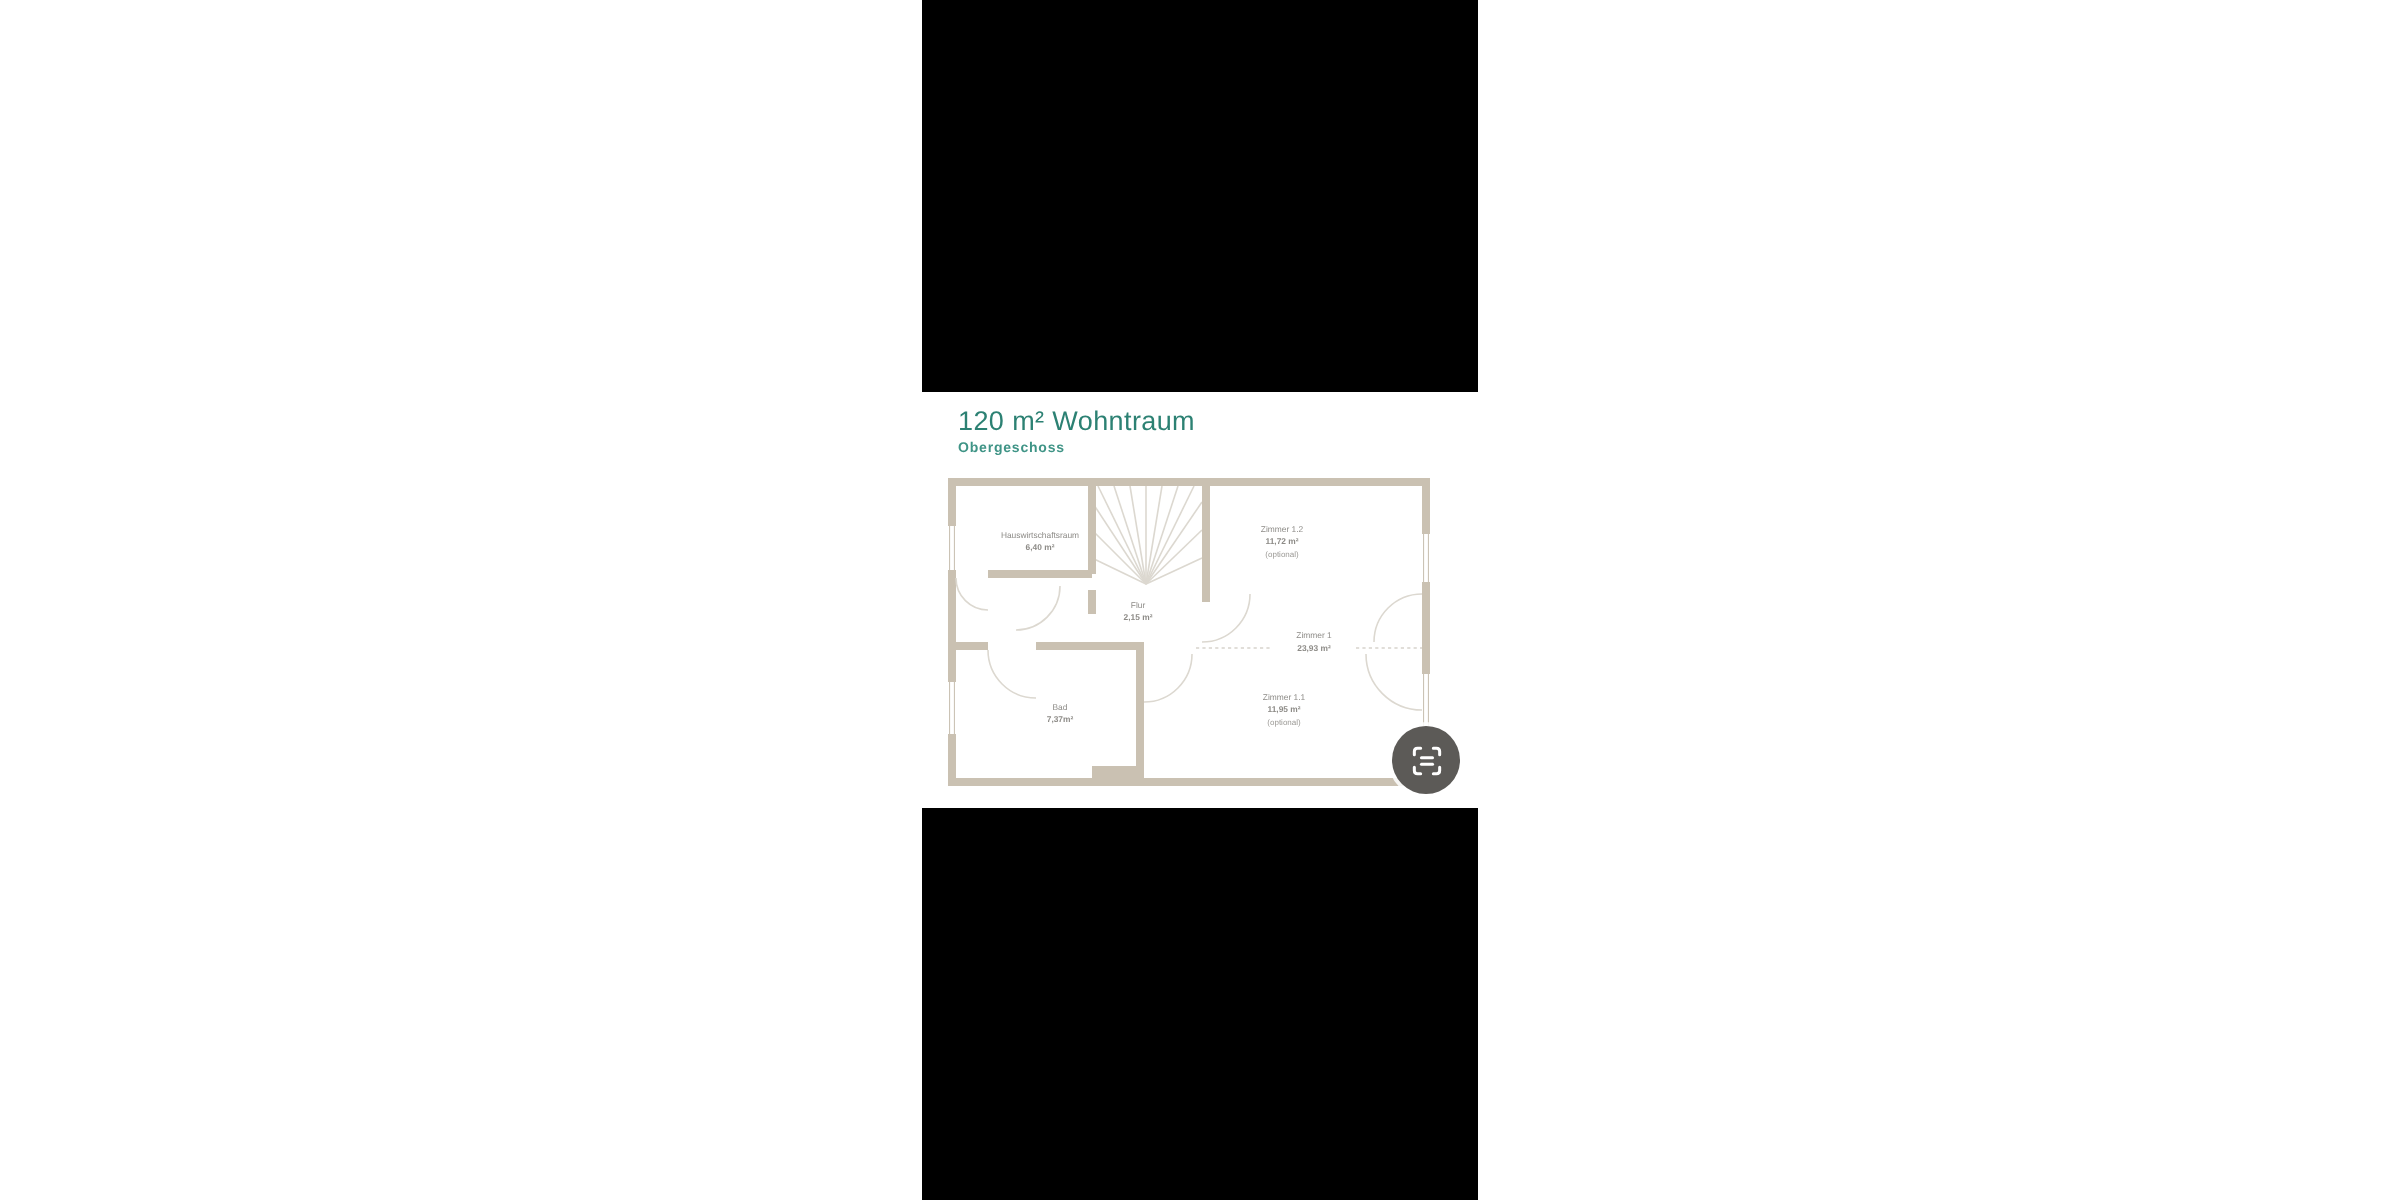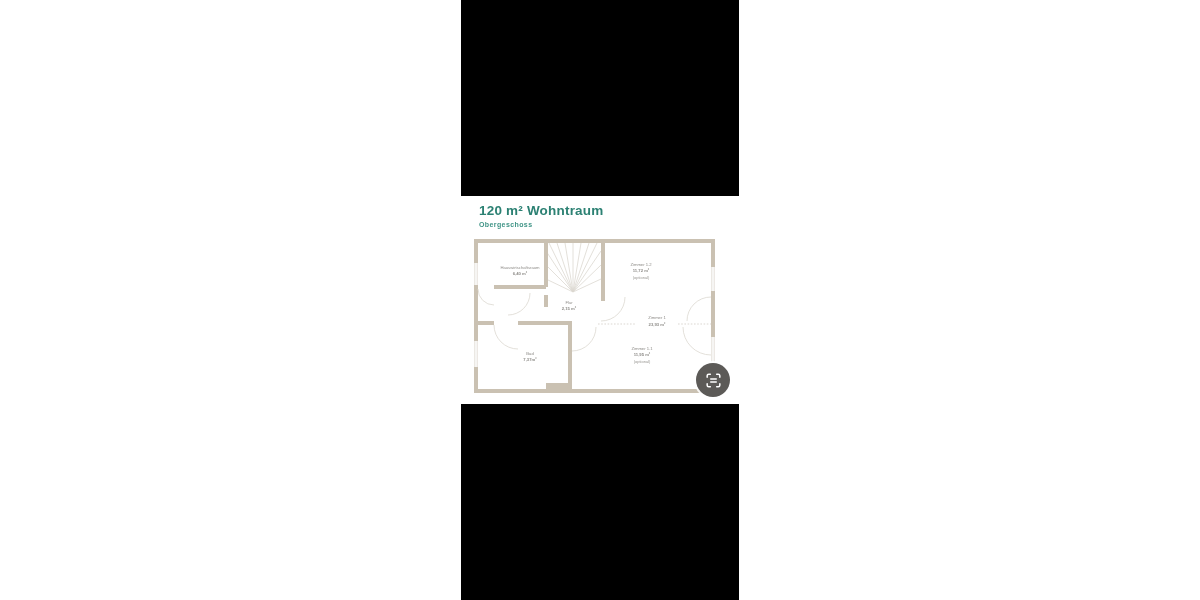--- a/index.html
+++ b/index.html
@@ -12,21 +12,21 @@
     width:1200px;height:600px;overflow:hidden;background:var(--page-bg);
     font-family:"Liberation Sans",sans-serif;position:relative;
   }
   .phone-column{position:absolute;left:461px;top:0;width:278px;height:600px;}
   .panel{width:100%;background:var(--panel-color);}
   .panel-top{height:196px;}
   .panel-bottom{height:196px;}
   .content{position:relative;width:100%;height:208px;background:#fff;}
   .header{padding:7px 0 0 18px;}
   h1.title{
-    margin:0;font-size:13.5px;font-weight:bold;color:var(--title-color);
+    margin:0;font-size:13.5px;font-weight:normal;color:var(--title-color);
     letter-spacing:0.2px;line-height:16px;
   }
   h2.subtitle{
     margin:2px 0 0 0;font-size:7px;font-weight:bold;color:var(--subtitle-color);
     letter-spacing:0.4px;line-height:8px;
   }
   .plan-wrap{position:absolute;left:13px;top:43px;width:241px;height:154px;}
   svg.plan{display:block;width:241px;height:154px;}
   .wall{fill:var(--wall-color);}
   .arc{fill:none;stroke:var(--door-line-color);stroke-width:0.8;}

